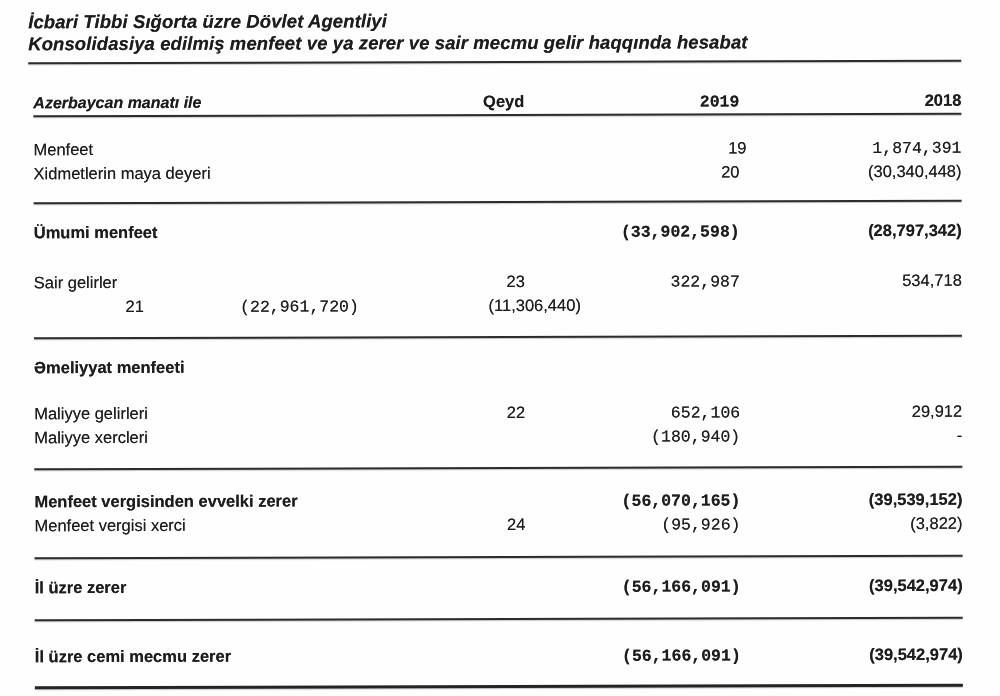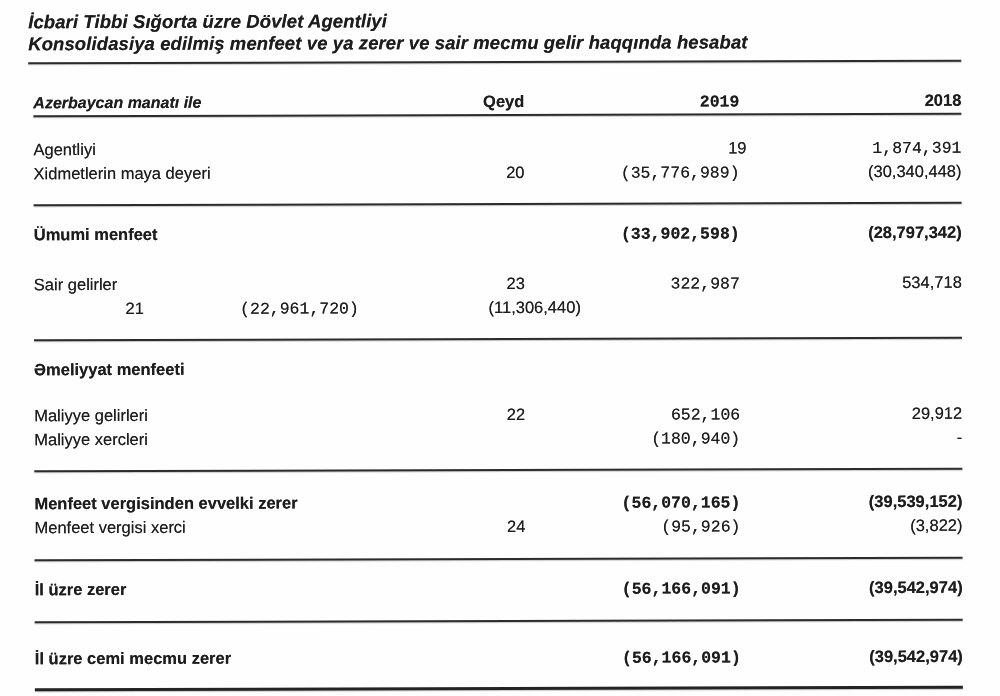--- a/index.html
+++ b/index.html
@@ -75,29 +75,28 @@
   <div class="grid-row header-row">
     <div class="c-label">Azerbaycan manatı ile</div>
     <div class="c-note">Qeyd</div>
     <div class="c-y1">2019</div>
     <div class="c-y2">2018</div>
   </div>
 
   <div class="rule r-header"></div>
 
   <div class="grid-row row-regular mt-21">
-    <div class="c-label">Agentliyi</div>
+    <div class="c-label">Menfeet</div>
     <div class="c-note">19</div>
     <div class="c-y1">1,874,391</div>
   </div>
 
   <div class="grid-row row-regular mt-0">
     <div class="c-label">Xidmetlerin maya deyeri</div>
     <div class="c-note">20</div>
-    <div class="c-y1">(35,776,989)</div>
     <div class="c-y2">(30,340,448)</div>
   </div>
 
   <div class="rule r-sec"></div>
 
   <div class="grid-row row-total mt-17">
     <div class="c-label">Ümumi menfeet</div>
     <div class="c-note"></div>
     <div class="c-y1">(33,902,598)</div>
     <div class="c-y2">(28,797,342)</div>

